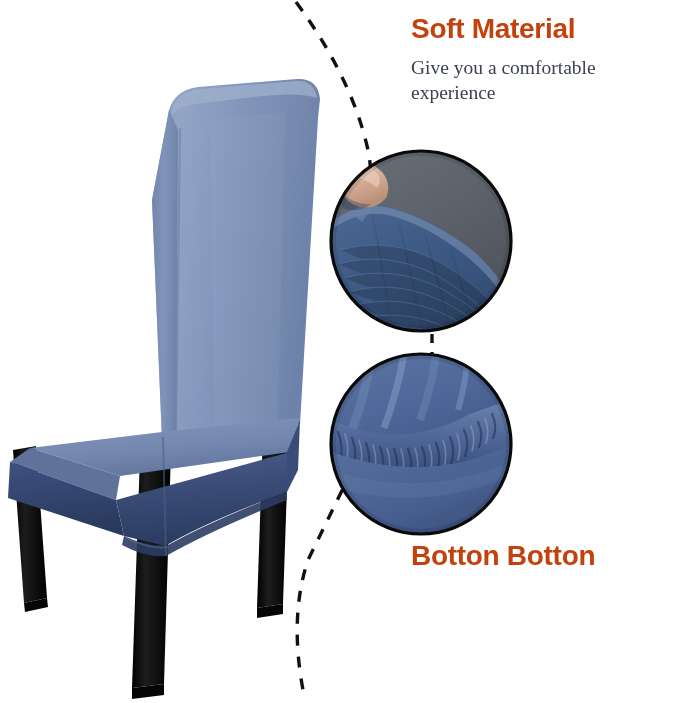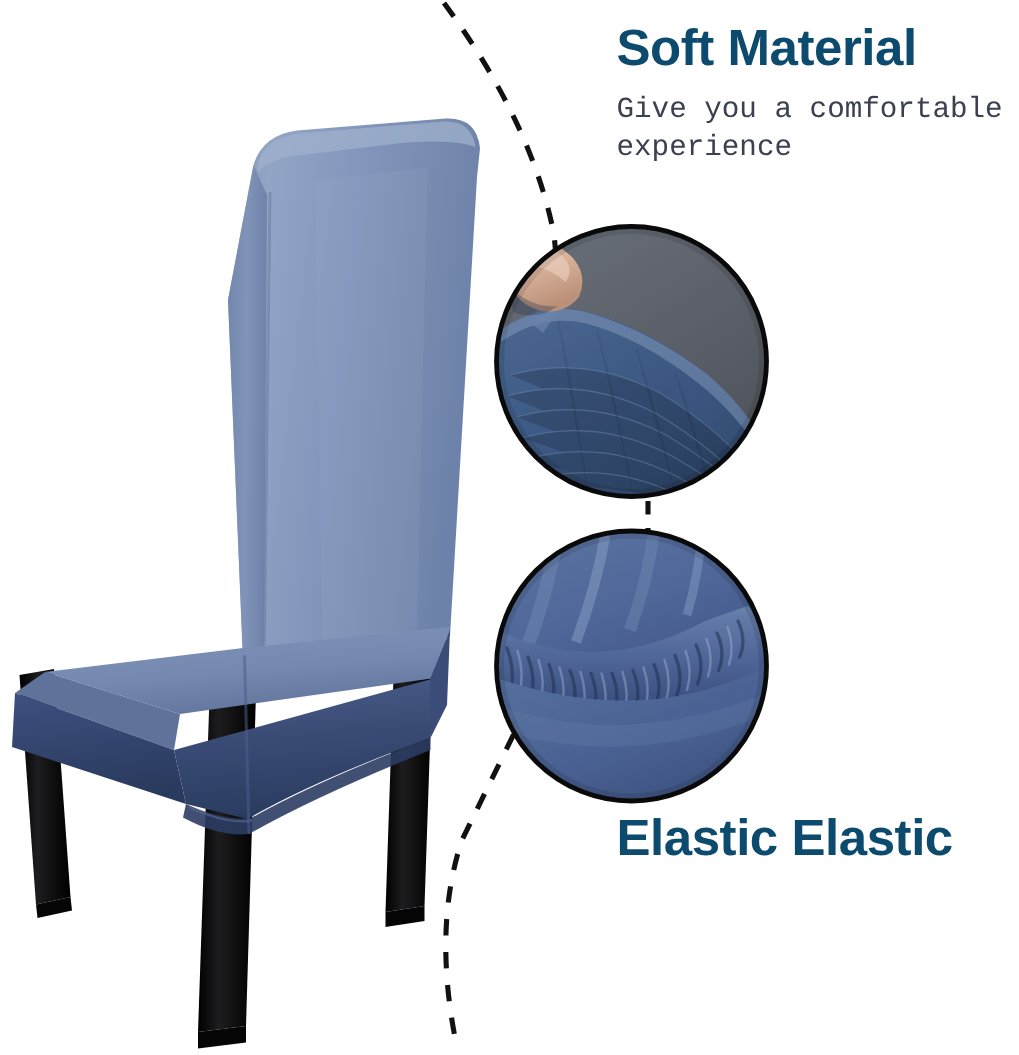--- a/index.html
+++ b/index.html
@@ -34,31 +34,31 @@
     position: absolute;
     left: 411px;
     width: 262px;
   }
   .block-soft   { top: 14px; }
   .block-elastic{ top: 541px; }
 
   .heading {
     margin: 0;
     font-family: "Liberation Sans", sans-serif;
-    font-size: 34px;
+    font-size: 28px;
     font-weight: bold;
     line-height: 1.06;
     letter-spacing: -0.3px;
-    color: #0c4a6e;
+    color: #c2410c;
     white-space: nowrap;
   }
   .body-text {
     margin: 0;
     padding-top: 11px;
-    font-family: Liberation Mono, monospace;
+    font-family: Liberation Serif, serif;
     font-size: 19.5px;
     font-weight: normal;
     line-height: 1.30;
     color: #3b4150;
   }
   .block-elastic .body-text {
     padding-top: 15px;
   }
 </style>
 </head>
@@ -285,16 +285,16 @@
       <circle cx="421" cy="444" r="90" fill="none" stroke="#0a0a0a" stroke-width="3.2"></circle>
     </g>
   </svg>
 
   <div class="text-block block-soft">
     <h2 class="heading">Soft Material</h2>
     <p class="body-text">Give you a comfortable experience</p>
   </div>
 
   <div class="text-block block-elastic">
-    <h2 class="heading">Elastic Elastic</h2>
+    <h2 class="heading">Botton Botton</h2>
   </div>
 
 </div>
 
 </body></html>

